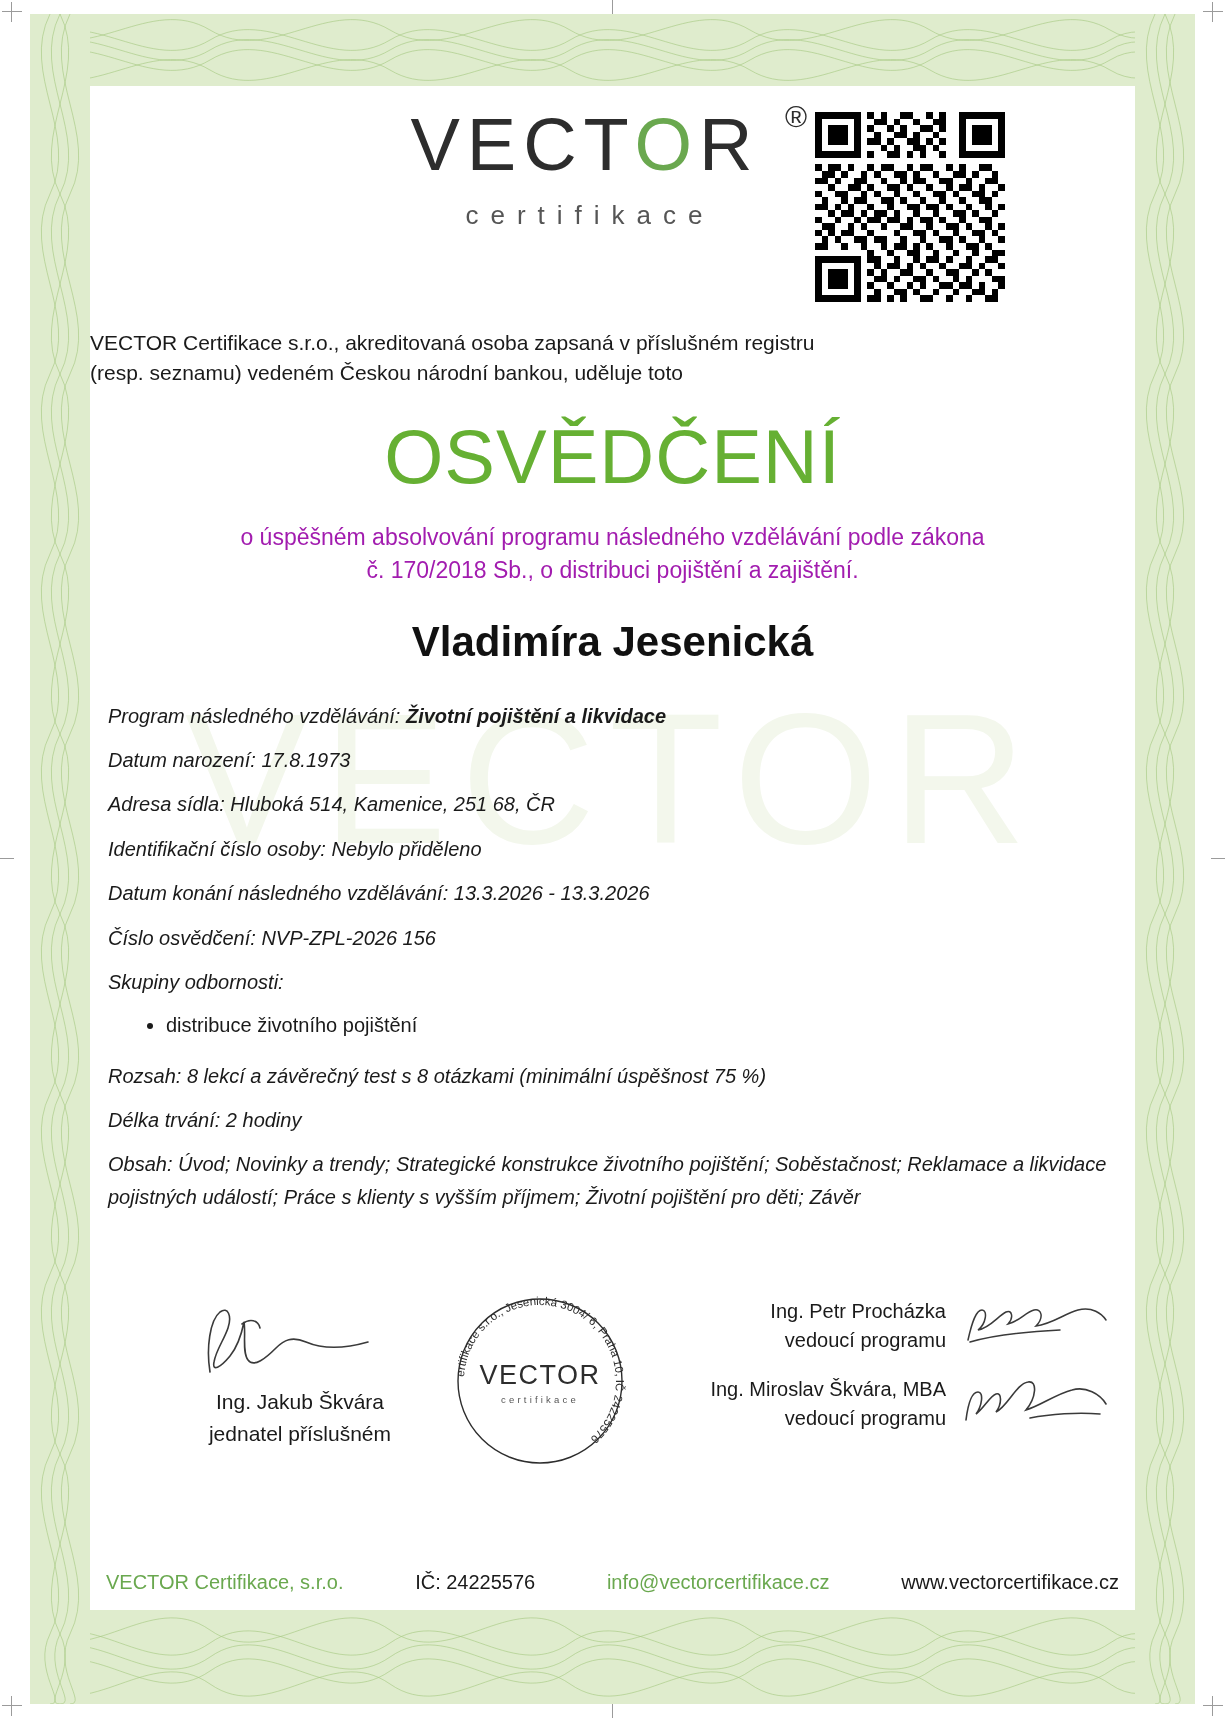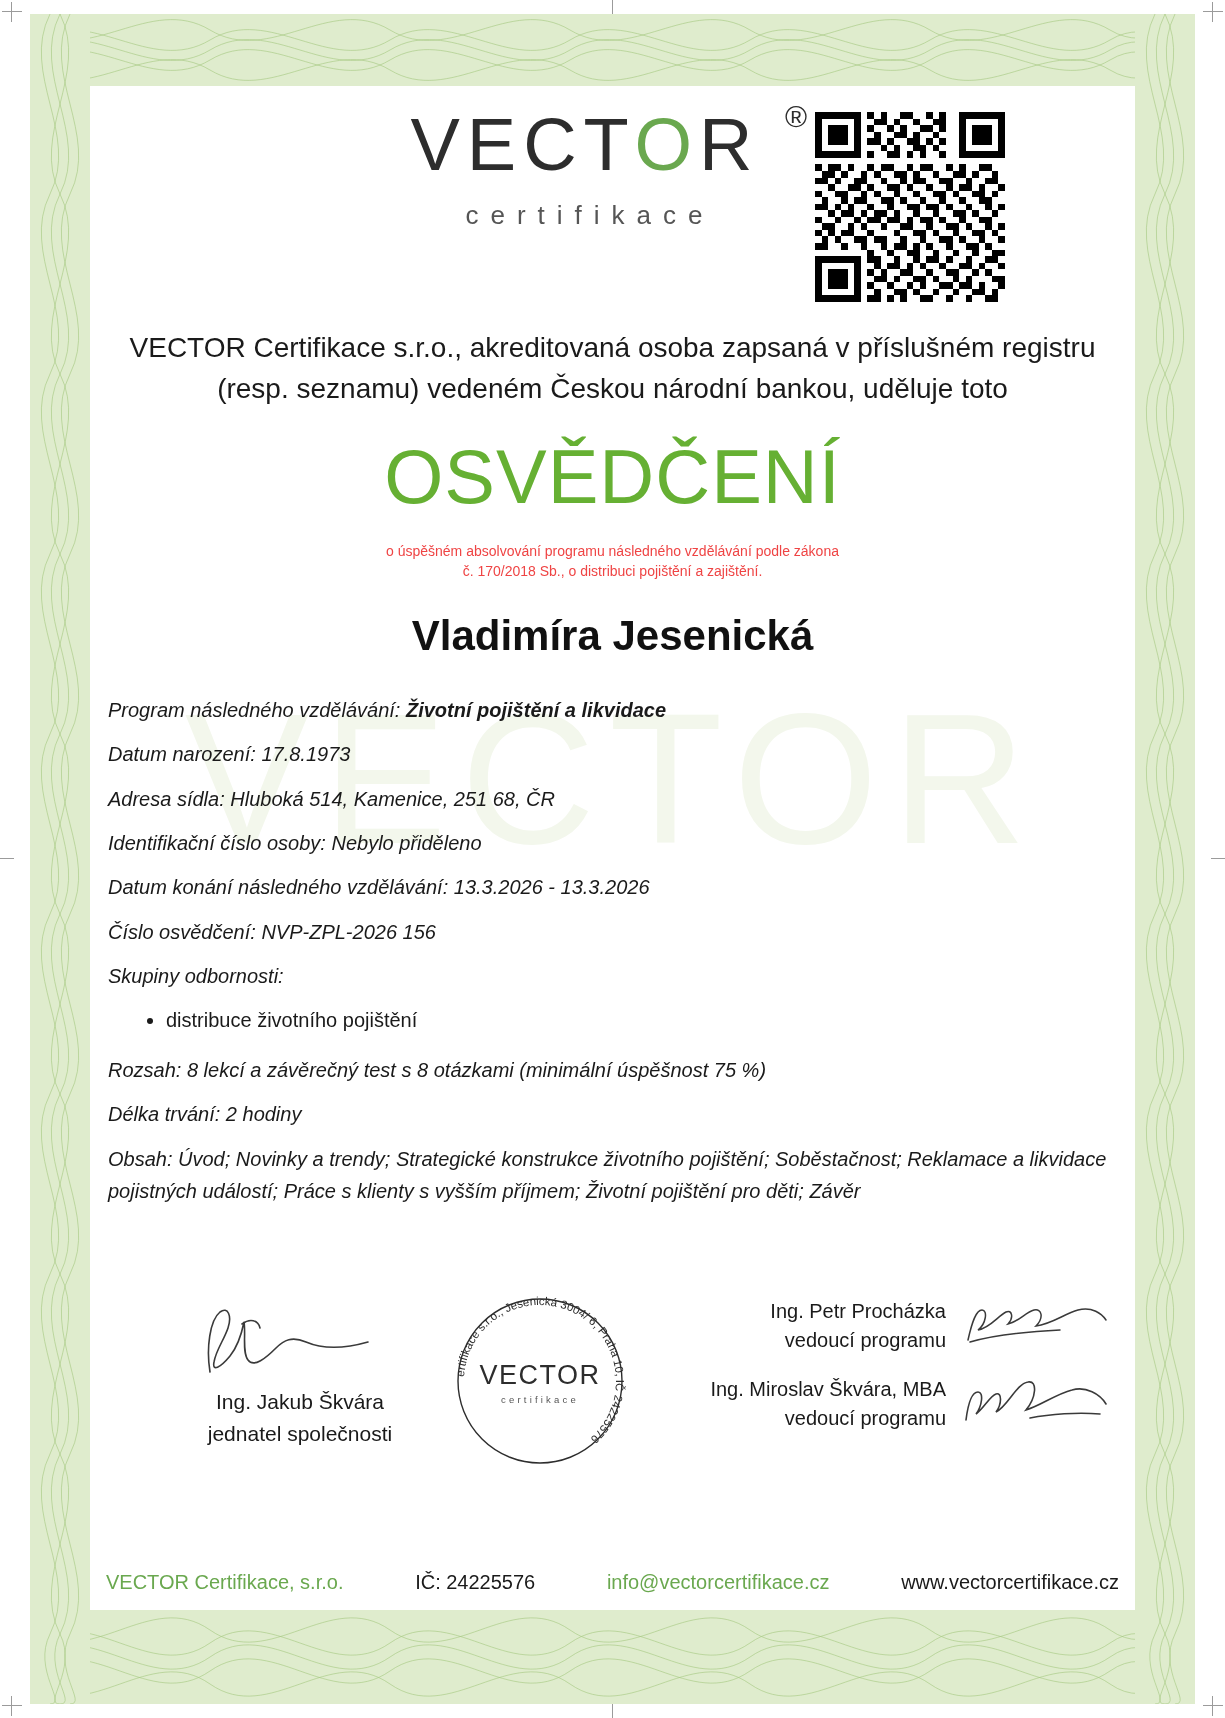--- a/index.html
+++ b/index.html
@@ -125,41 +125,41 @@
     position: absolute;
     left: 725px;
     top: 26px;
     width: 190px;
     height: 190px;
   }
 
   
   .intro {
     margin-top: 16px;
-    text-align: center;
-    font-size: 28px;
+    text-align: left;
+    font-size: 21px;
     line-height: 1.45;
     color: #1a1a1a;
   }
 
   .title {
     text-align: center;
     font-size: 76px;
     color: #66b033;
     font-weight: 400;
     letter-spacing: 1px;
     margin: 30px 0 26px;
     line-height: 1;
   }
 
   .subtitle {
     text-align: center;
-    font-size: 14px;
+    font-size: 23px;
     line-height: 1.45;
-    color: #ef4444;
+    color: #a21caf;
   }
 
   .person {
     text-align: center;
     font-size: 42px;
     font-weight: bold;
     margin: 30px 0 34px;
     color: #111;
   }
 
@@ -588,21 +588,21 @@
     <div class="sign-area">
 
       <div class="sig-left">
         <svg class="scribble" viewBox="0 0 240 84" width="240" height="84">
           <g fill="none" stroke="#3a3a3a" stroke-width="1.6" stroke-linecap="round">
             <path d="M30,74 C26,50 30,22 40,14 C48,8 52,18 48,30 C44,42 36,52 34,64 C32,74 40,70 50,58 C58,48 62,34 64,24 C66,36 62,54 68,62 C74,70 86,60 96,50 C104,42 112,38 126,44 C140,50 160,52 188,44"></path>
             <path d="M62,26 C70,20 78,22 80,30"></path>
           </g>
         </svg>
         <div class="sig-name">Ing. Jakub Škvára</div>
-        <div class="sig-name">jednatel společnosti</div>
+        <div class="sig-name">jednatel příslušném</div>
       </div>
 
       <div class="stamp">
         <svg viewBox="0 0 190 190" width="190" height="190">
           <defs>
             <path id="ringpath" d="M 95,95 m -76,0 a 76,76 0 1,1 152,0 a 76,76 0 1,1 -152,0"></path>
           </defs>
           <circle cx="95" cy="95" r="82" fill="none" stroke="#2d2d2d" stroke-width="1.4"></circle>
           <text font-size="11.5" fill="#2d2d2d" font-family="'Liberation Sans', sans-serif">
             <textPath href="#ringpath" startOffset="26%" text-anchor="middle">VECTOR Certifikace s.r.o., Jesenická 3004/ 6, Praha 10, IČ 24225576</textPath>

